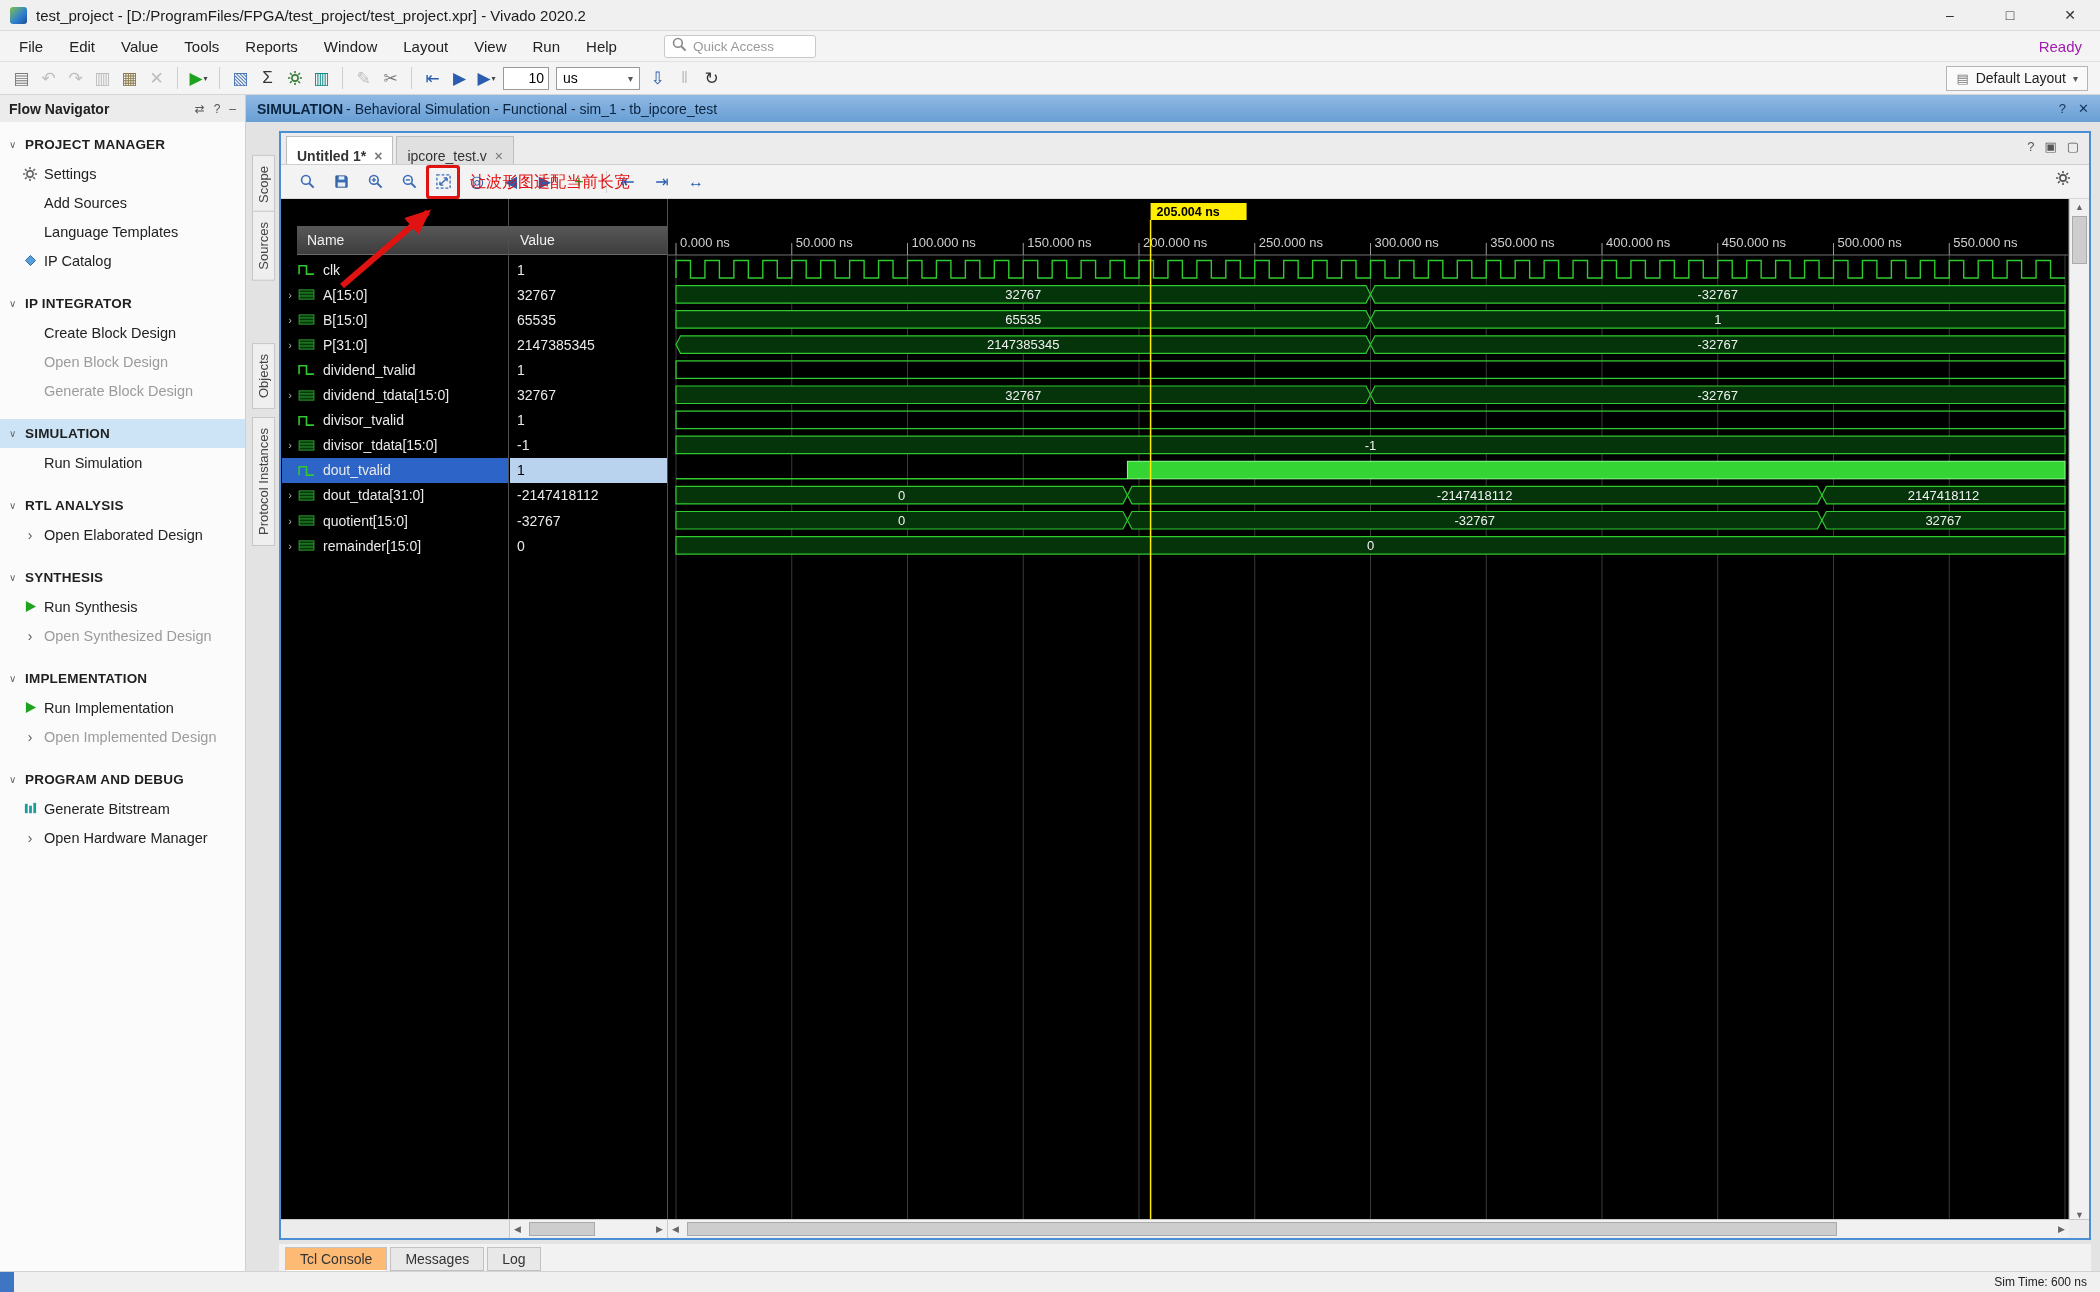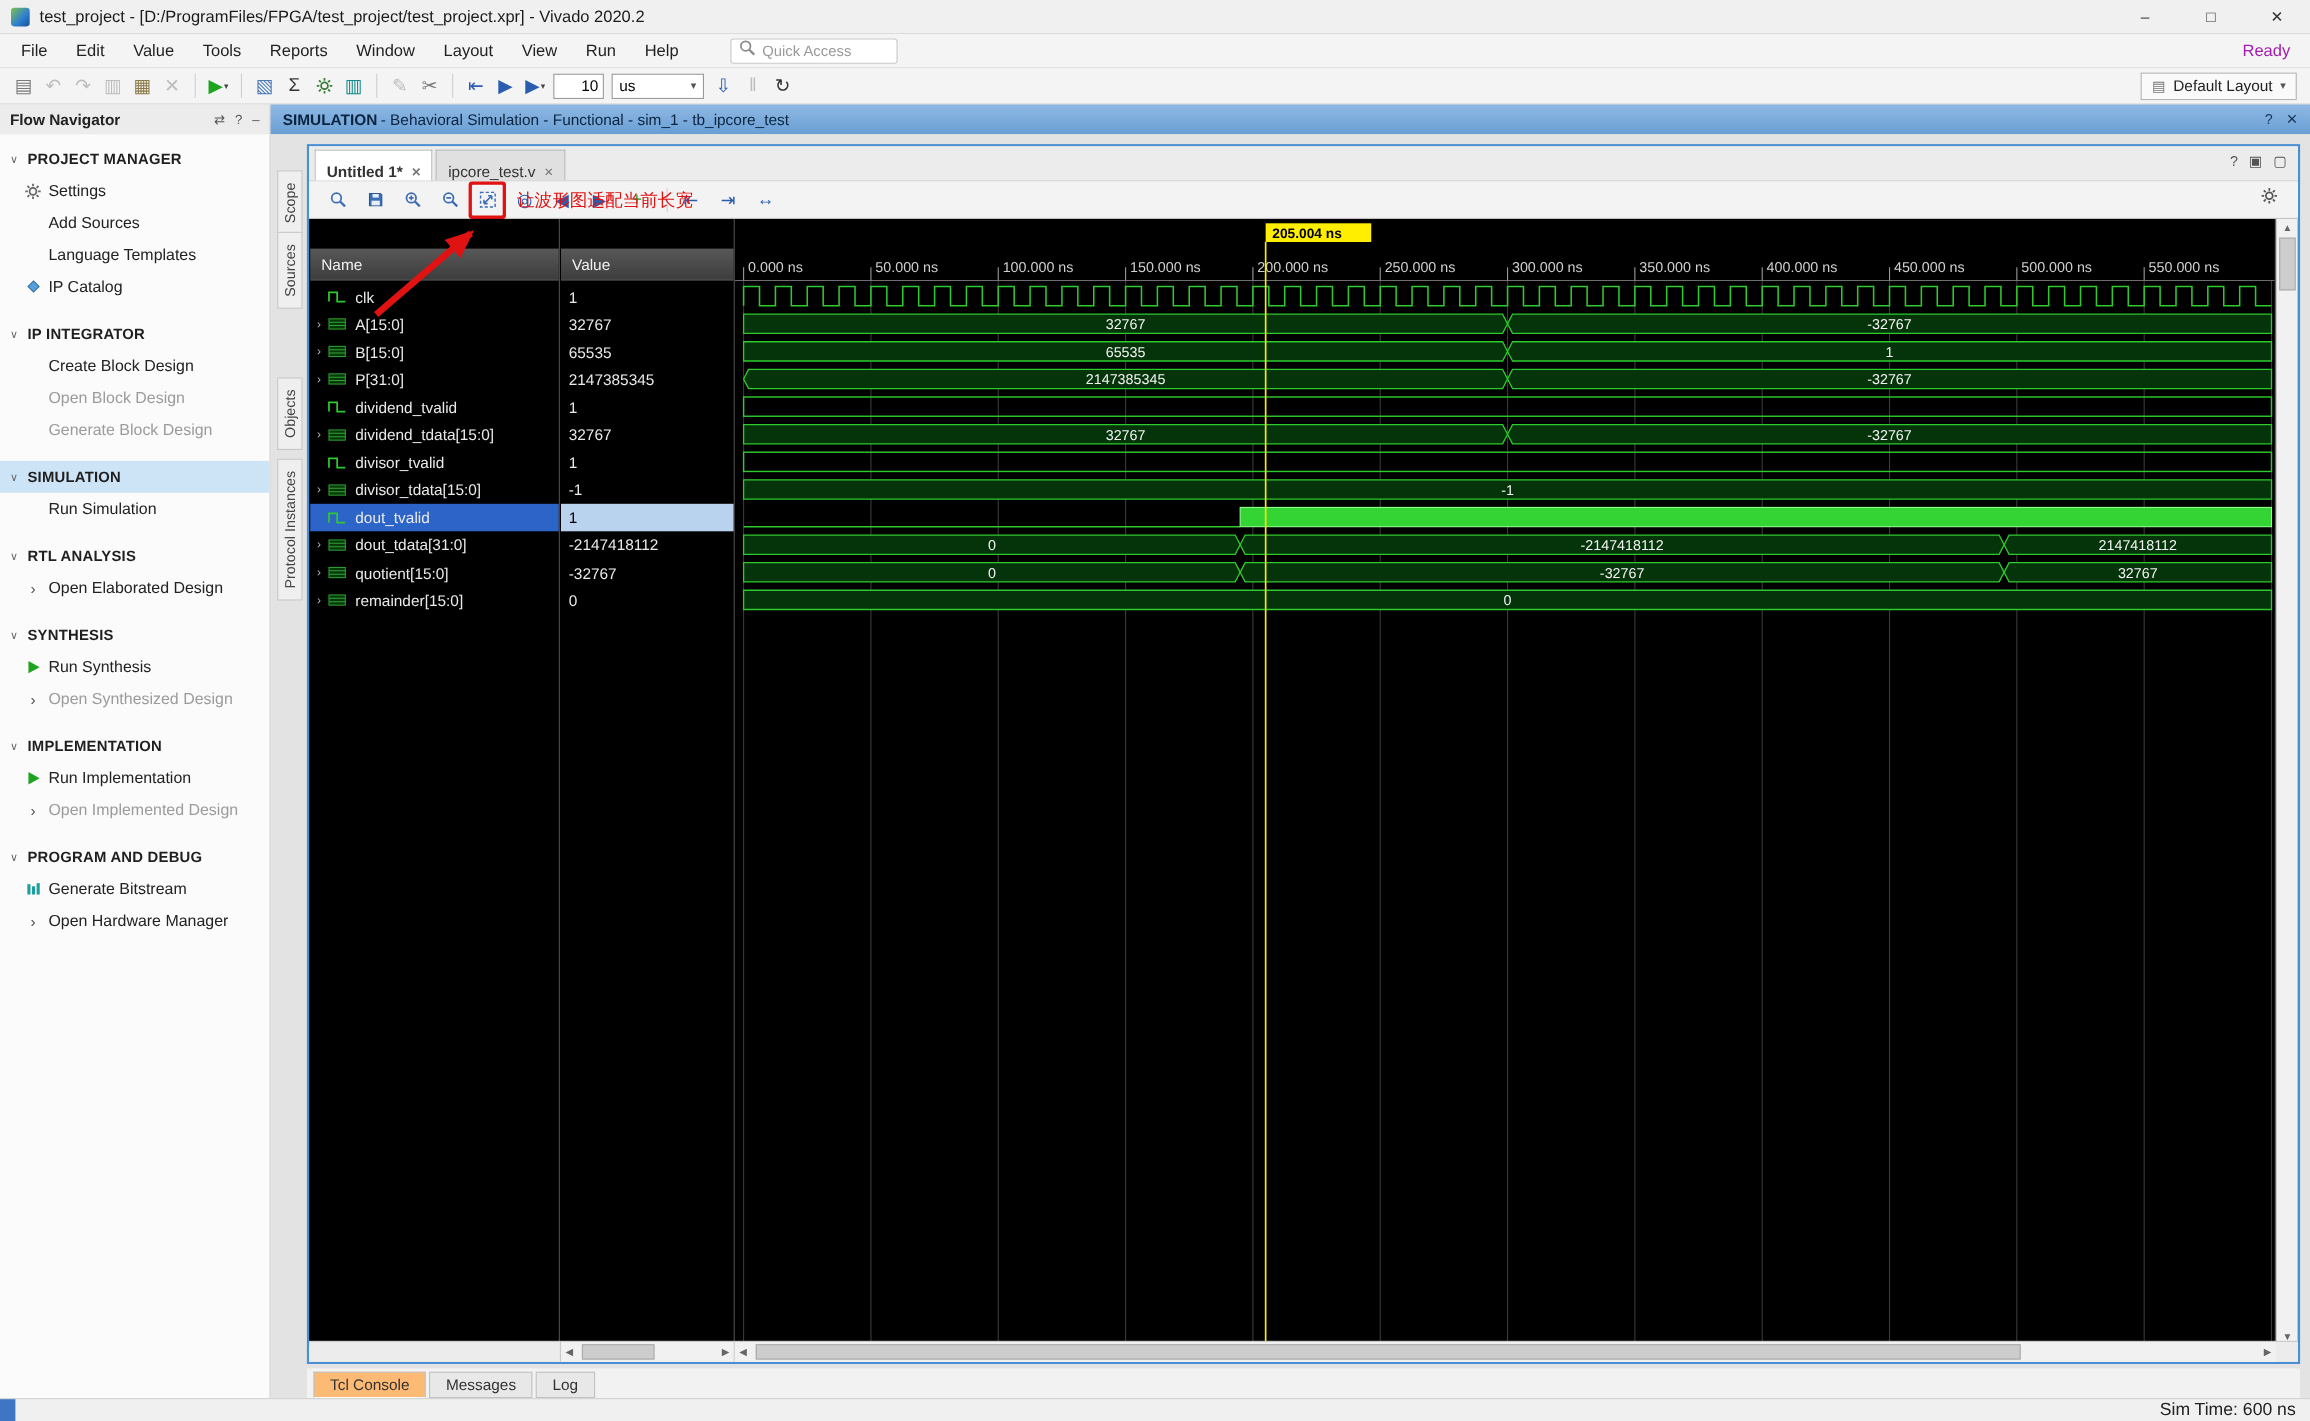--- a/index.html
+++ b/index.html
@@ -69,21 +69,21 @@
 .wtab-close{color:#777;font-size: 14px;cursor:pointer}
 .wtab-corner{position:absolute;right:10px;top:6px;display:flex;gap:10px;color:#555;font-size:13px}
 .wtoolbar{height:34px;background:#f3f3f3;border-bottom:1px solid #d8d8d8;display:flex;align-items:center;padding-left:12px;position:relative}
 .wave-toolbar-buttons{display:flex;align-items:center}
 .wt-btn{width:28px;height:28px;margin-right:6px;display:flex;align-items:center;justify-content:center;font-size:16px;color:#2a5db0;cursor:pointer}
 .wt-btn.highlight{box-shadow:0 0 0 3px #e01212;border-radius:1px}
 .wtb-gear{position:absolute;right:10px;top:5px;width:24px;height:24px;cursor:pointer}
 
 .wbody{position:absolute;left:0;top:66px;width:1808px;height:1024px;background:#000;overflow:hidden}
 .col-header{position:absolute;top:27px;height:29px;background:linear-gradient(#585858,#3d3d3d);color:#f0f0f0;font-size:14px;display:flex;align-items:center;padding-left:10px;border-bottom:1px solid #6a6a6a;cursor:pointer}
-.name-h{left:1px;width:226px}
+.name-h{left:16px;width:226px}
 .value-h{left:229px;width:157px}
 #sig-names{position:absolute;left:1px;top:56px;width:226px;bottom:0}
 #sig-values{position:absolute;left:229px;top:56px;width:157px;bottom:0}
 .sig-row{position:absolute;left:0;width:100%;height:25px;display:flex;align-items:center;color:#eaeaea;font-size:14px;cursor:pointer;white-space:nowrap}
 .sig-row.selected{background:#2d64c8}
 .sig-exp{width:16px;color:#bbb;font-size:11px;text-align:center}
 .sig-ico{width:19px;height:14px;margin-right:6px;display:inline-flex;align-items:center}
 .val-row{position:absolute;left:0;width:100%;height:25px;display:flex;align-items:center;color:#eaeaea;font-size:14px;padding-left:7px;cursor:pointer}
 .val-row.selected{background:#b9d3ee;color:#000}
 #wavesvg{position:absolute;left:387px;top:0;width:1400px;height:1024px;cursor:crosshair}
@@ -103,21 +103,21 @@
 .hs-track{position:relative;flex:1;height:100%}
 .hs-thumb{position:absolute;top:2px;bottom:2px;background:#cdcdcd;border:1px solid #aaa;cursor:pointer}
 .hs-corner{width:20px}
 
 
 .console-tabs{position:absolute;left:279px;top:1244px;right:9px;height:27px;background:#f2f2f2;display:flex;align-items:flex-end;padding-left:6px}
 .ctab{padding:3px 14px;font-size:14px;color:#333;border:1px solid #c2c2c2;background:#e8e8e8;margin-right:3px;cursor:pointer}
 .ctab.active{background:#fdba74;border-bottom-color:#fff}
 .statusbar{position:absolute;left:0;right:0;bottom:0;height:21px;background:#f0f0f0;border-top:1px solid #d2d2d2;display:flex;align-items:center}
 .sb-corner{width:14px;height:100%;background:#3e76c4}
-.sim-time{margin-left:auto;padding-right:13px;font-size:16px;color:#222}
+.sim-time{margin-left:auto;padding-right:13px;font-size:12px;color:#222}
 
 
 .annotation-text{position:absolute;left:470px;top:172px;color:#e01212;font-size:16px;z-index:60;white-space:nowrap}
 .annotation-arrow{position:absolute;left:0;top:0;z-index:55;pointer-events:none}
 </style>
 </head>
 <body>
 
 <div id="app">
 

